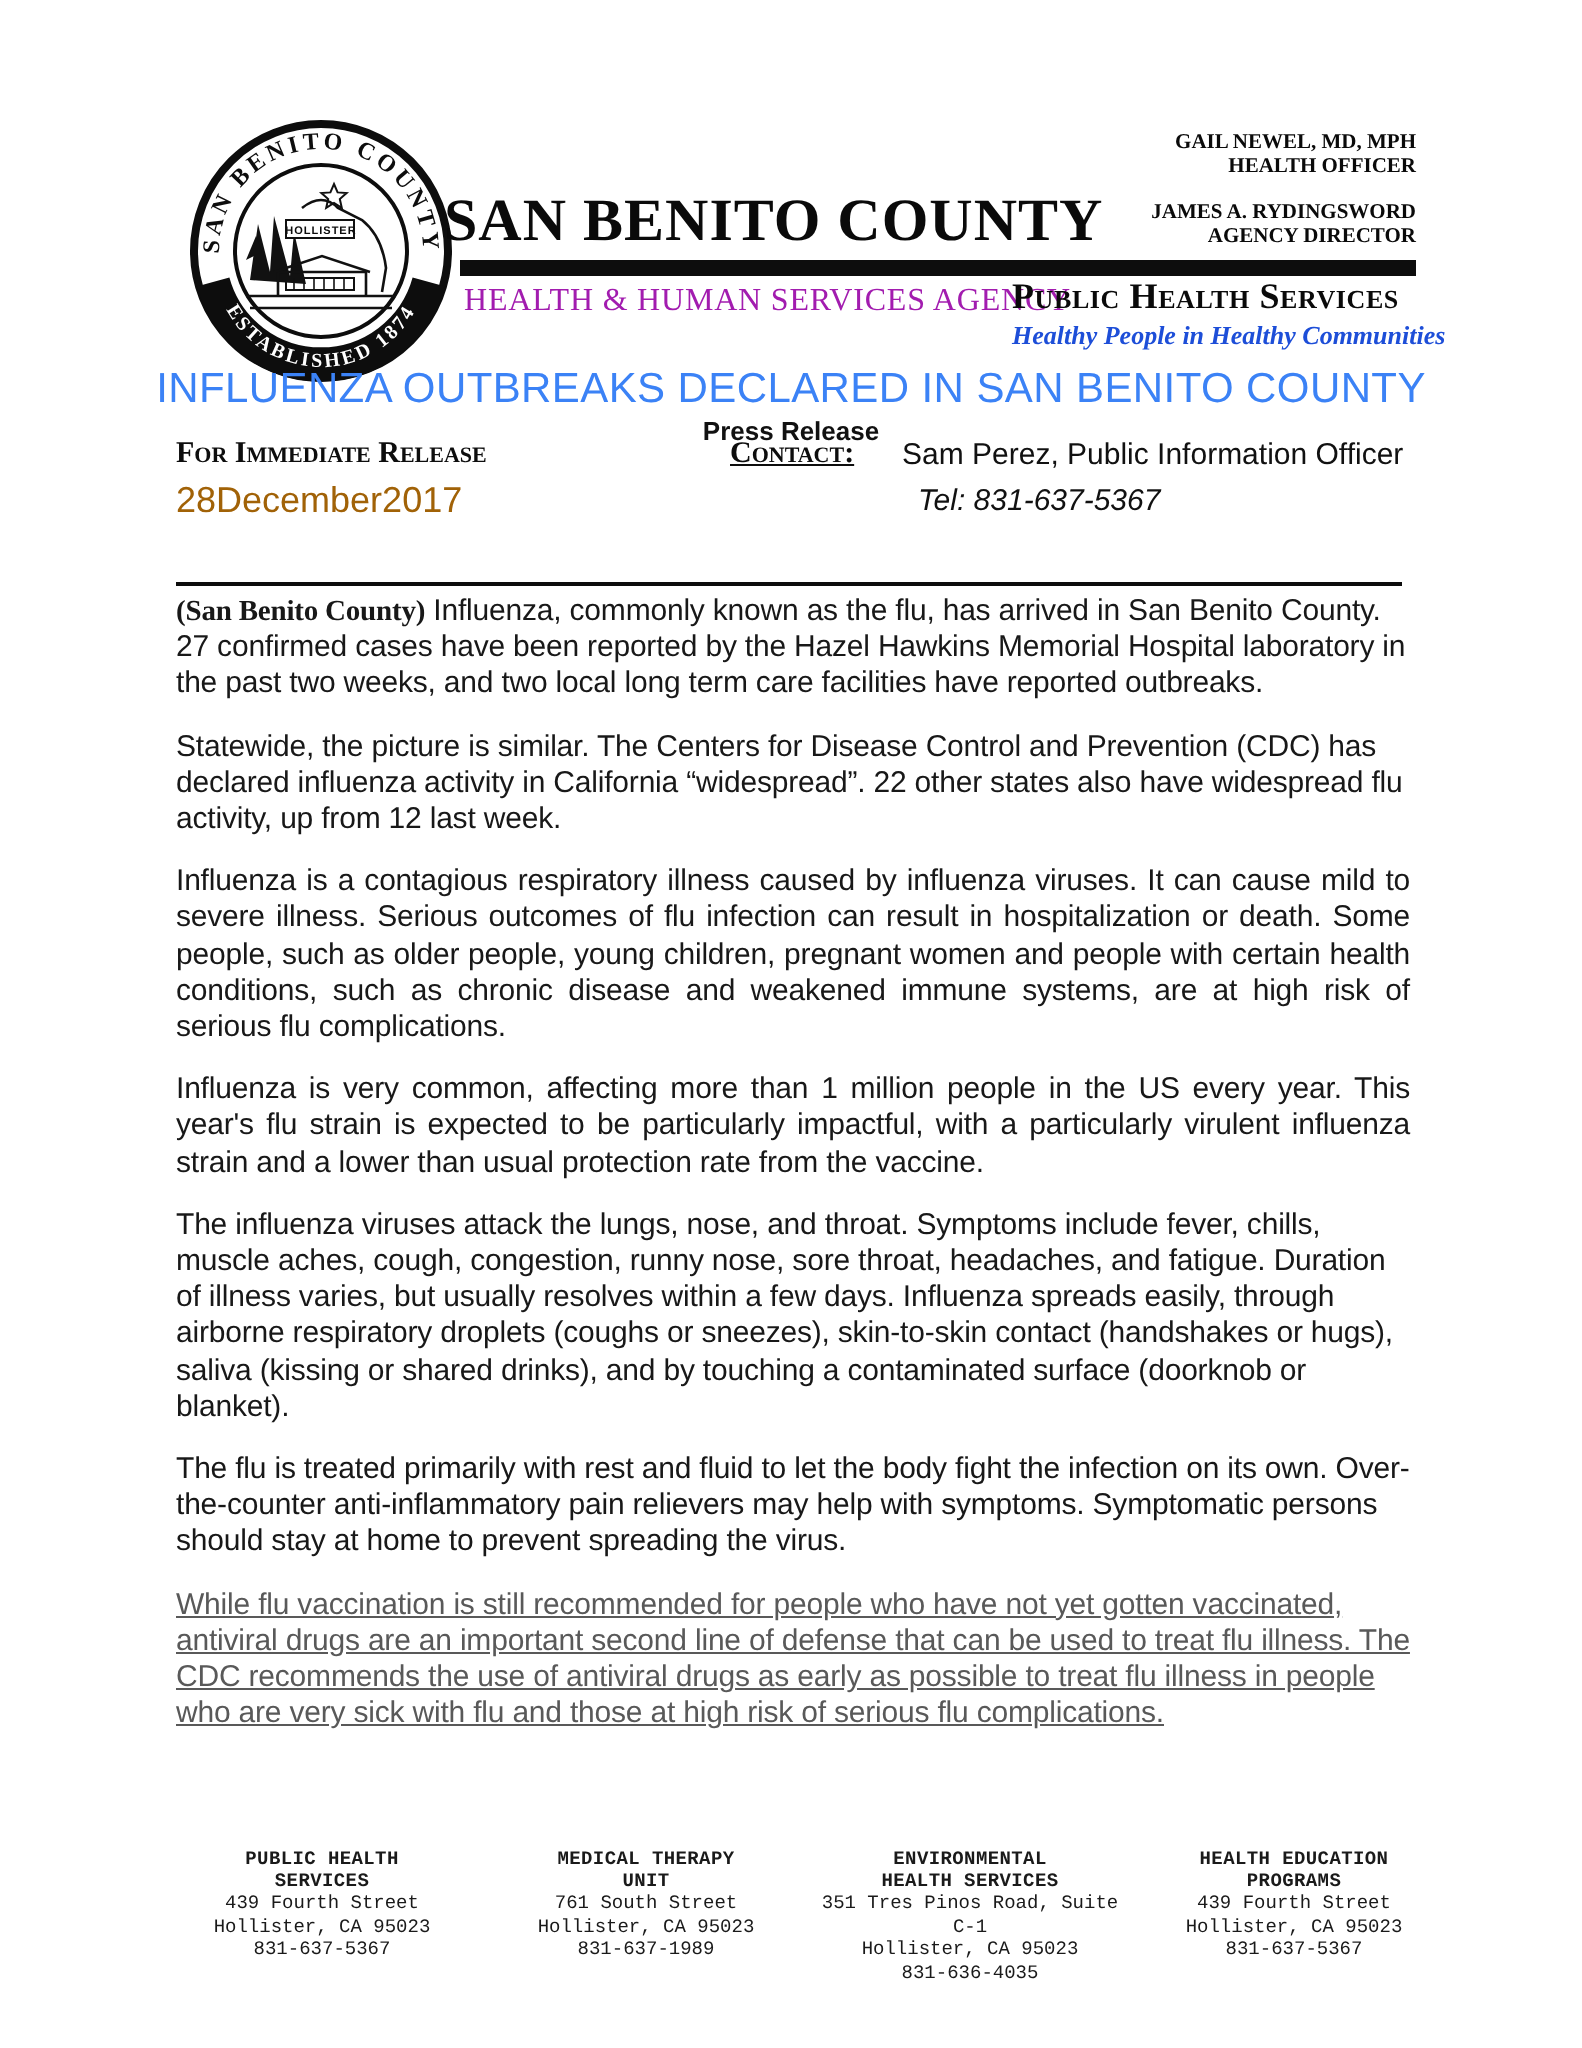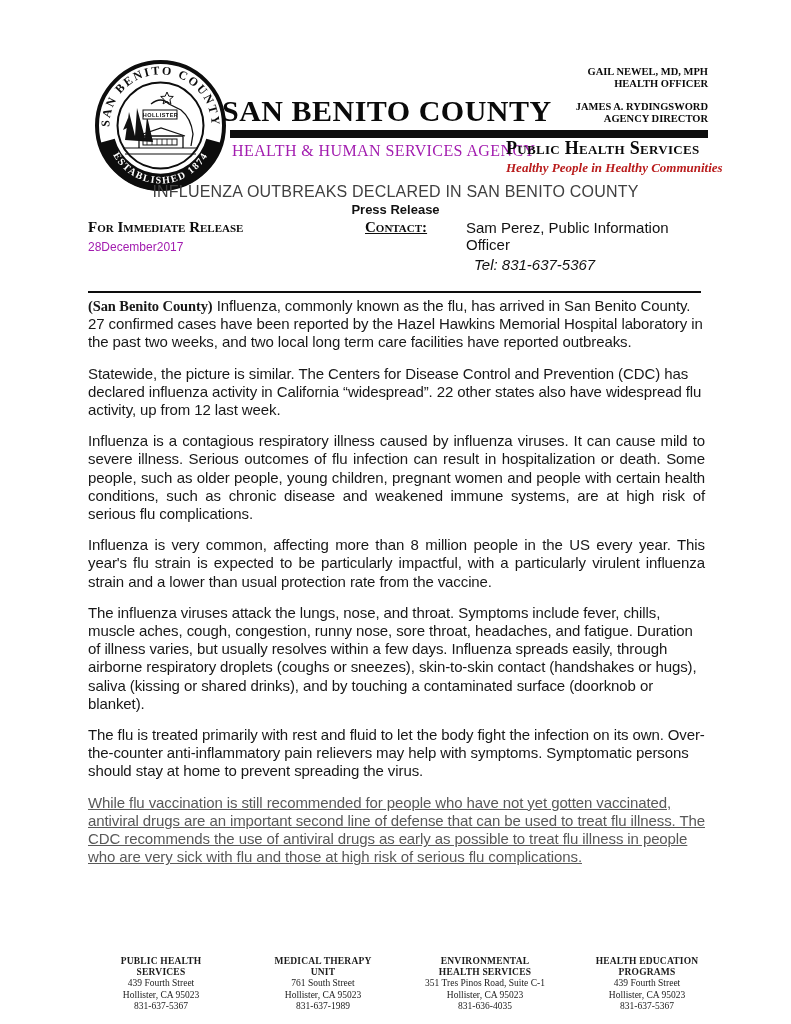--- a/index.html
+++ b/index.html
@@ -35,58 +35,58 @@
   .officer { margin-bottom:11px; }
   .dept-block { position:absolute; right:99px; top:138px; text-align:center; width:186px; }
   .dept-name {
     font-family:"Liberation Serif", serif; font-weight:bold;
     font-variant:small-caps; font-size:18px; letter-spacing:0.3px;
     color:#0a0a0a; white-space:nowrap;
   }
   .dept-tagline {
     margin-top:1px;
     font-family:"Liberation Serif", serif; font-style:italic; font-weight:bold;
-    font-size:13px; color:#b91c1c; white-space:nowrap;
+    font-size:13px; color:#1d4ed8; white-space:nowrap;
   }
 
   
   .title-block { position:absolute; top:183px; left:0; width:791px; text-align:center; }
-  .doc-title { font-size:16px; letter-spacing:0.2px; color:#404040; }
+  .doc-title { font-size:21px; letter-spacing:0.2px; color:#3b82f6; }
   .doc-subtitle { font-size:13px; font-weight:bold; margin-top:1px; color:#111; }
 
   
   .release-row { position:absolute; top:219px; left:88px; width:616px; display:flex; }
   .release-left { width:277px; }
   .release-label {
     font-family:"Liberation Serif", serif; font-weight:bold;
     font-variant:small-caps; font-size:15px; color:#0d0d0d;
   }
-  .release-date { font-size:12px; margin-top:4px; color:#a21caf; }
-  .contact-right { flex:1; display:grid; grid-template-columns:85px 1fr; column-gap:16px; }
+  .release-date { font-size:18px; margin-top:4px; color:#a16207; }
+  .contact-right { flex:1; display:grid; grid-template-columns:85px 1fr; column-gap:1px; }
   .contact-label {
     font-family:"Liberation Serif", serif; font-weight:bold;
     font-variant:small-caps; font-size:15px; color:#0d0d0d;
     text-decoration:underline;
   }
   .contact-name { font-size:15px; color:#111; }
   .contact-tel { grid-column:2; font-size:15px; margin-top:3px; padding-left:8px; color:#111;font-style:italic; }
 
   
   .rule { position:absolute; top:291px; left:88px; width:613px; border-top:2px solid #0d0d0d; }
   .body-text { position:absolute; top:297px; left:88px; width:617px;
     font-size:15px; line-height:18.2px; color:#181818; letter-spacing:-0.1px; }
   .para { margin-bottom:13px; }
   .para.justify { text-align:justify; }
   .para.last { color:#595959;text-decoration:underline; }
   .lead-bold { font-family:"Liberation Serif", serif; font-weight:bold; font-size:14.5px; }
 
   
   .footer { position:absolute; top:924px; left:80px; width:648px; display:flex; }
   .office { width:25%; text-align:center;
-    font-family:Liberation Serif, serif; color:#1a1a1a;margin-top:32px; }
+    font-family:Liberation Mono, monospace; color:#1a1a1a; }
   .office-name { font-weight:bold; font-size:9.5px; line-height:11px; letter-spacing:0.2px; }
   .office-line { font-size:9.5px; line-height:11.5px; }
 </style>
 </head>
 <body>
 
 <div class="page">
 
   <div class="header">
 
@@ -171,21 +171,21 @@
   </div>
 
   <div class="rule"></div>
 
   <div class="body-text">
     <p class="para">
       <span class="lead-bold">(San Benito County)</span><span> Influenza, commonly known as the flu, has arrived in San Benito County. 27 confirmed cases have been reported by the Hazel Hawkins Memorial Hospital laboratory in the past two weeks, and two local long term care facilities have reported outbreaks.</span>
     </p>
     <p class="para">Statewide, the picture is similar. The Centers for Disease Control and Prevention (CDC) has declared influenza activity in California “widespread”. 22 other states also have widespread flu activity, up from 12 last week.</p>
     <p class="para justify">Influenza is a contagious respiratory illness caused by influenza viruses. It can cause mild to severe illness. Serious outcomes of flu infection can result in hospitalization or death. Some people, such as older people, young children, pregnant women and people with certain health conditions, such as chronic disease and weakened immune systems, are at high risk of serious flu complications.</p>
-    <p class="para justify">Influenza is very common, affecting more than 8 million people in the US every year. This year's flu strain is expected to be particularly impactful, with a particularly virulent influenza strain and a lower than usual protection rate from the vaccine.</p>
+    <p class="para justify">Influenza is very common, affecting more than 1 million people in the US every year. This year's flu strain is expected to be particularly impactful, with a particularly virulent influenza strain and a lower than usual protection rate from the vaccine.</p>
     <p class="para">The influenza viruses attack the lungs, nose, and throat. Symptoms include fever, chills, muscle aches, cough, congestion, runny nose, sore throat, headaches, and fatigue. Duration of illness varies, but usually resolves within a few days. Influenza spreads easily, through airborne respiratory droplets (coughs or sneezes), skin-to-skin contact (handshakes or hugs), saliva (kissing or shared drinks), and by touching a contaminated surface (doorknob or blanket).</p>
     <p class="para">The flu is treated primarily with rest and fluid to let the body fight the infection on its own. Over-the-counter anti-inflammatory pain relievers may help with symptoms. Symptomatic persons should stay at home to prevent spreading the virus.</p>
     <p class="para last">While flu vaccination is still recommended for people who have not yet gotten vaccinated, antiviral drugs are an important second line of defense that can be used to treat flu illness. The CDC recommends the use of antiviral drugs as early as possible to treat flu illness in people who are very sick with flu and those at high risk of serious flu complications.</p>
   </div>
 
   <div class="footer">
     <div class="office">
       <div class="office-name">PUBLIC HEALTH</div>
       <div class="office-name">SERVICES</div>
       <div class="office-line">439 Fourth Street</div>

